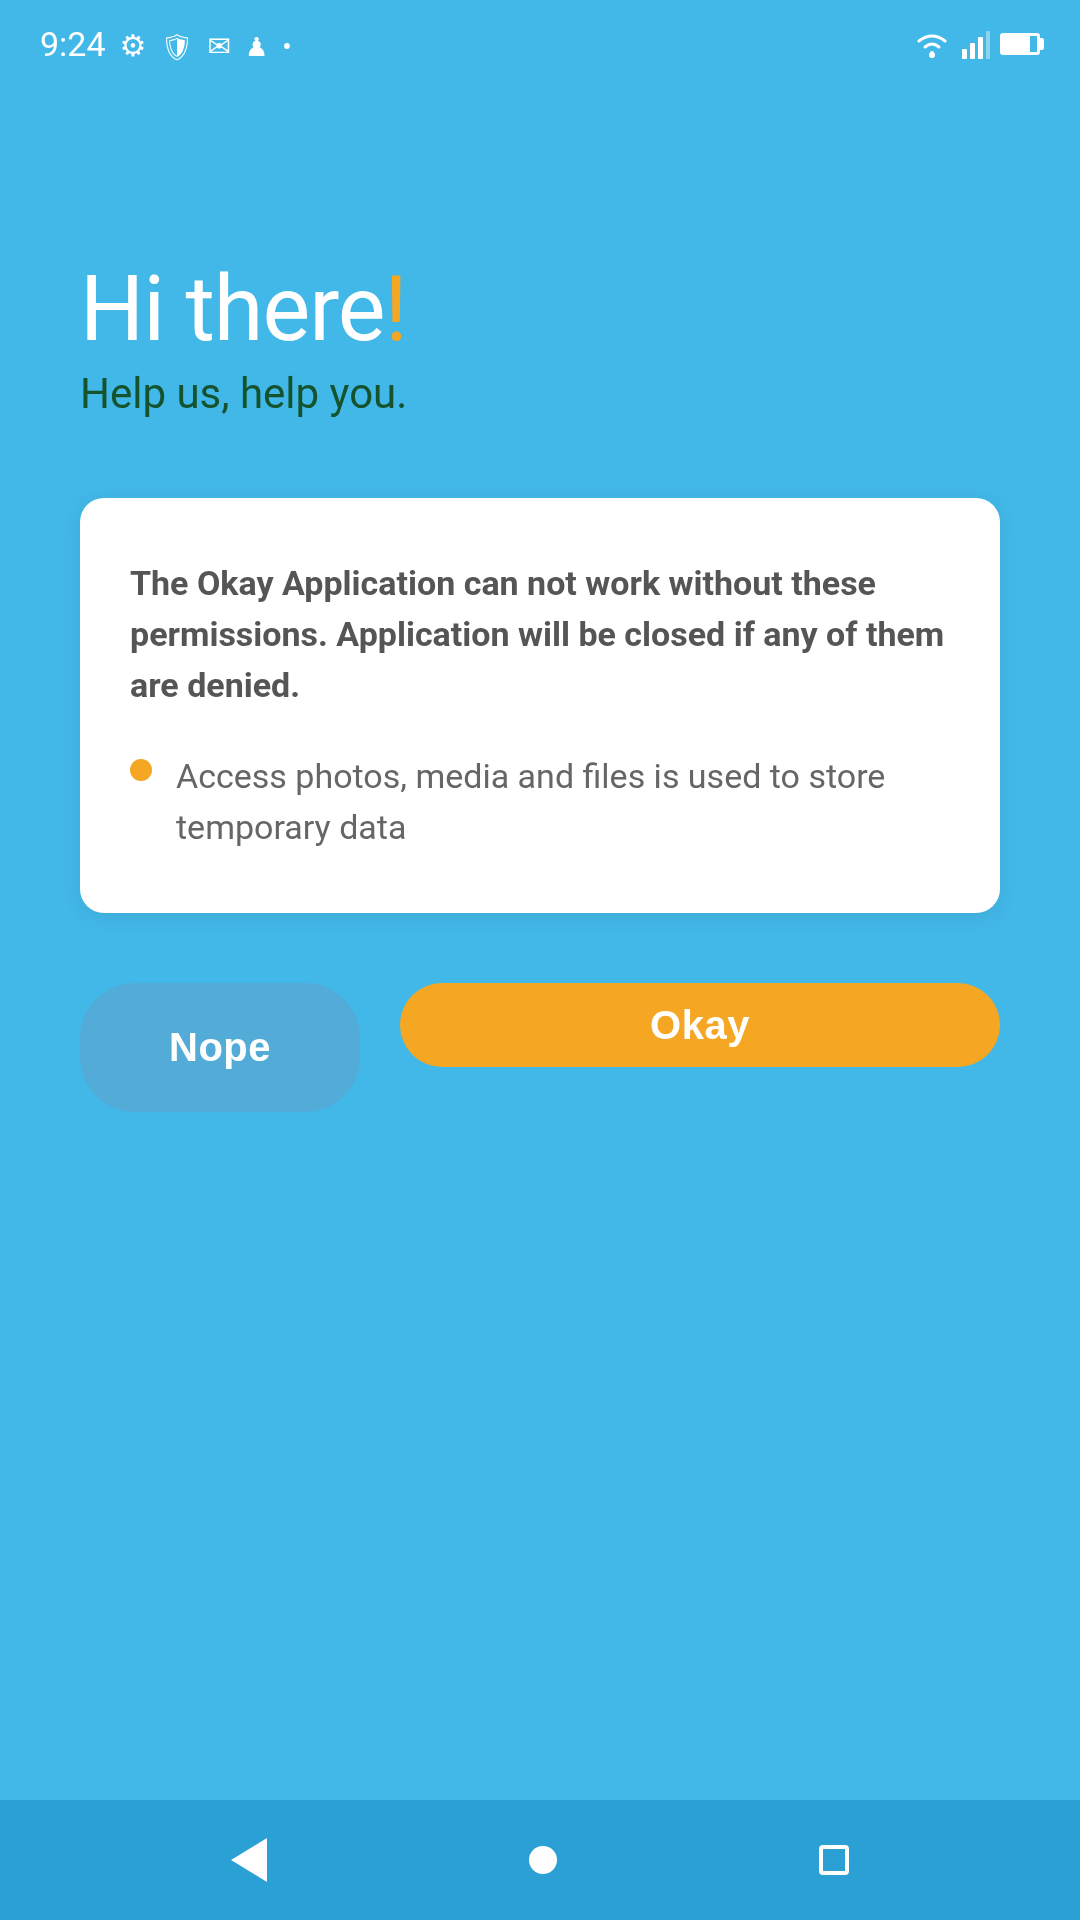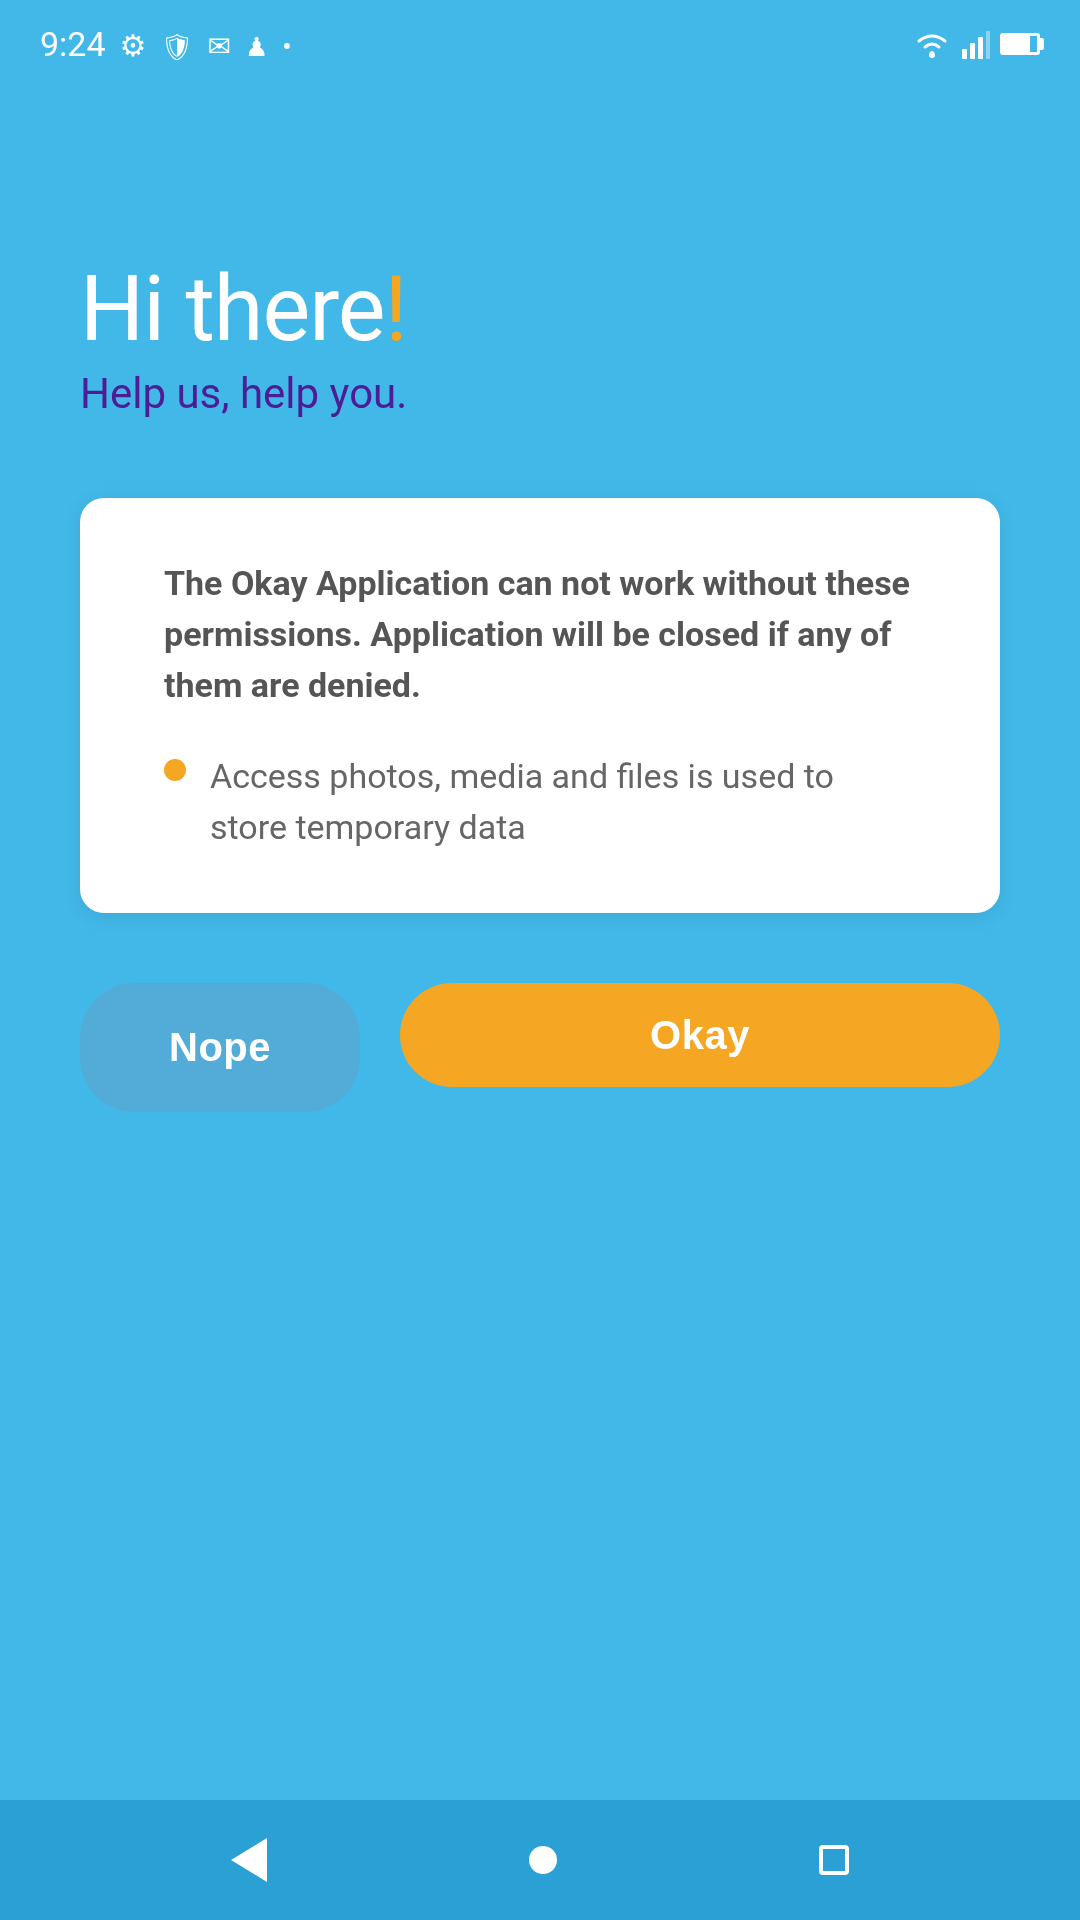--- a/index.html
+++ b/index.html
@@ -114,30 +114,30 @@
       letter-spacing: -1px;
     }
 
     .heading-exclamation {
       color: #F5A623;
     }
 
     .subheading {
       font-size: 42px;
       font-weight: 400;
-      color: #4c1d95;
+      color: #14532d;
       margin-top: 10px;
       margin-bottom: 60px;
     }
 
     
     .card {
       background: white;
       border-radius: 24px;
-      padding: 60px 84px;
+      padding: 60px 50px;
       margin-bottom: 60px;
       box-shadow: 0 4px 20px rgba(0,0,0,0.08);
     }
 
     .card-title {
       font-size: 34px;
       font-weight: 700;
       color: #555555;
       line-height: 1.5;
       margin-bottom: 40px;
@@ -188,21 +188,21 @@
       border-radius: 55px;
       color: white;
       font-size: 40px;
       font-weight: 700;
       cursor: pointer;
       letter-spacing: 0.5px;
     }
 
     .btn-okay {
       flex: 1;
-      height: 104px;
+      height: 84px;
       background: #F5A623;
       border: none;
       border-radius: 55px;
       color: white;
       font-size: 40px;
       font-weight: 700;
       cursor: pointer;
       letter-spacing: 0.5px;
     }
 

